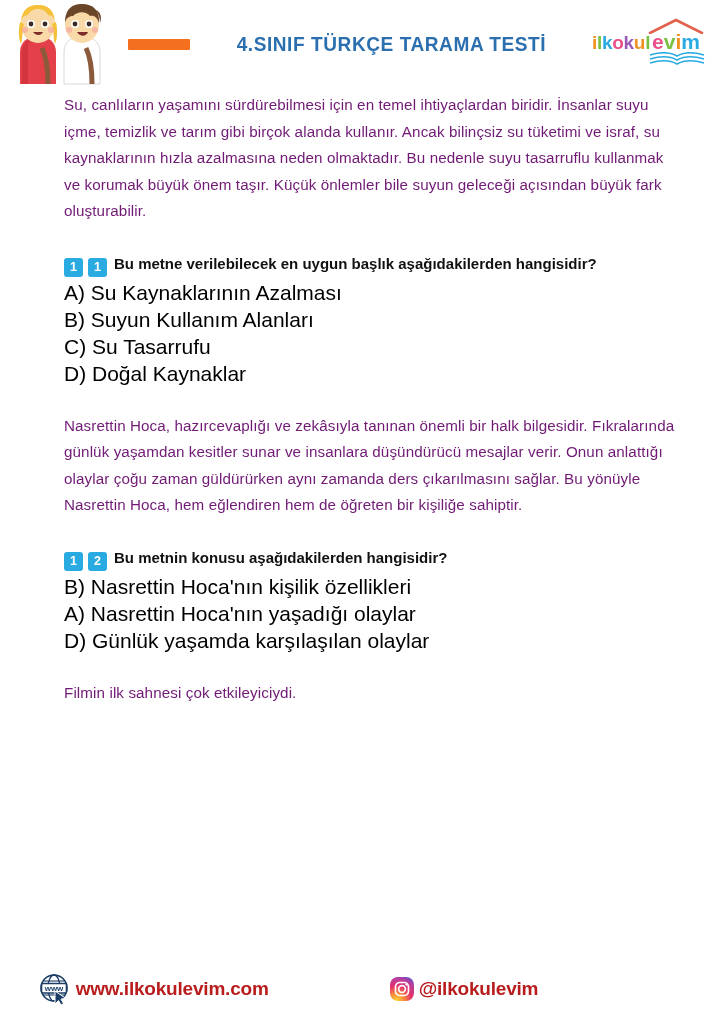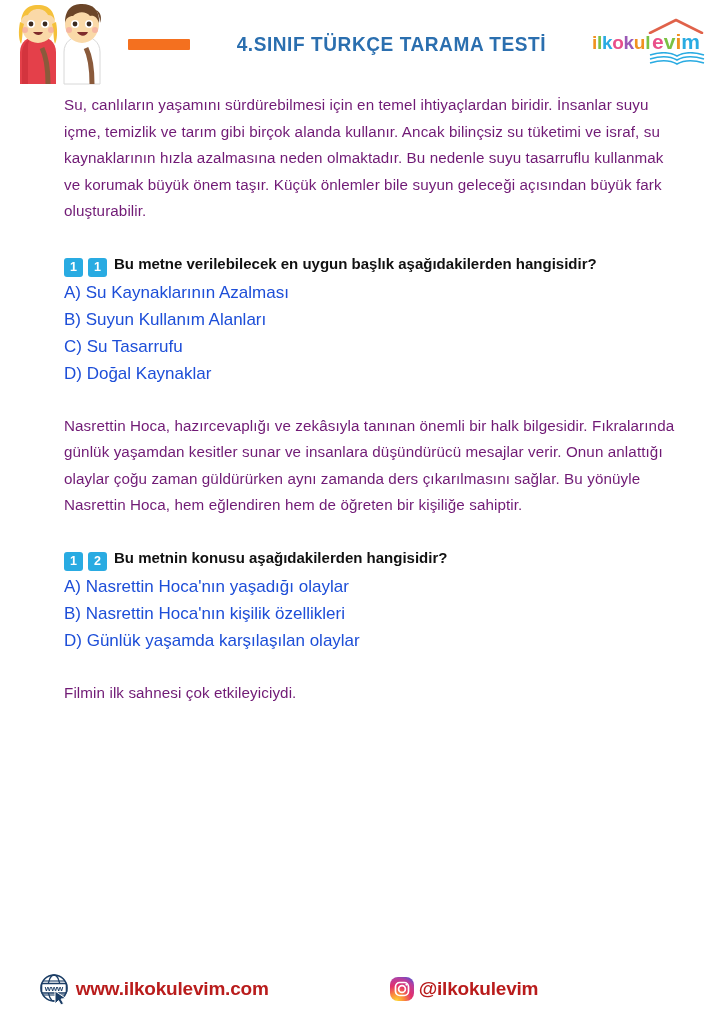--- a/index.html
+++ b/index.html
@@ -141,23 +141,23 @@
     font-family: "Liberation Sans", sans-serif;
   }
   .badge.second { margin-right: 7px; }
   .q-text { font-weight: bold; }
   .options {
     margin: 0;
     padding: 0;
     list-style: none;
   }
   .options li {
-    font-size: 17px;
+    font-size: 21px;
     line-height: 27px;
-    color: #1d4ed8;
+    color: #000000;
   }
 
   
   .footer {
     position: absolute;
     left: 0;
     bottom: 18px;
     width: 576px;
     display: flex;
     justify-content: center;
@@ -254,22 +254,22 @@
       <li>D) Doğal Kaynaklar</li>
     </ul>
   </div>
 
   <div class="block">
     <p class="passage">Nasrettin Hoca, hazırcevaplığı ve zekâsıyla tanınan önemli bir halk bilgesidir. Fıkralarında günlük yaşamdan kesitler sunar ve insanlara düşündürücü mesajlar verir. Onun anlattığı olaylar çoğu zaman güldürürken aynı zamanda ders çıkarılmasını sağlar. Bu yönüyle Nasrettin Hoca, hem eğlendiren hem de öğreten bir kişiliğe sahiptir.</p>
     <div class="q-line">
       <span class="badge">1</span><span class="badge second">2</span><span class="q-text">Bu metnin konusu aşağıdakilerden hangisidir?</span>
     </div>
     <ul class="options">
+      <li>B) Nasrettin Hoca'nın kişilik özellikleri</li>
       <li>A) Nasrettin Hoca'nın yaşadığı olaylar</li>
-      <li>B) Nasrettin Hoca'nın kişilik özellikleri</li>
       <li>D) Günlük yaşamda karşılaşılan olaylar</li>
     </ul>
   </div>
 
   <div class="block">
     <p class="passage">Filmin ilk sahnesi çok etkileyiciydi.</p>
   </div>
 </div>
 
 <div class="footer">

